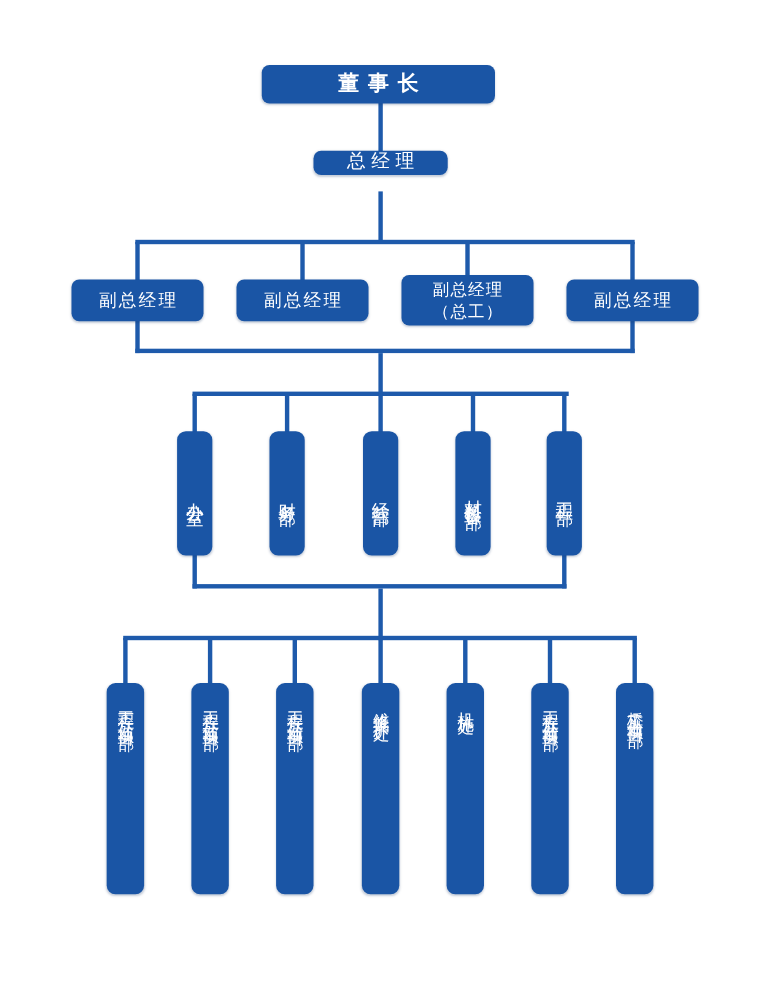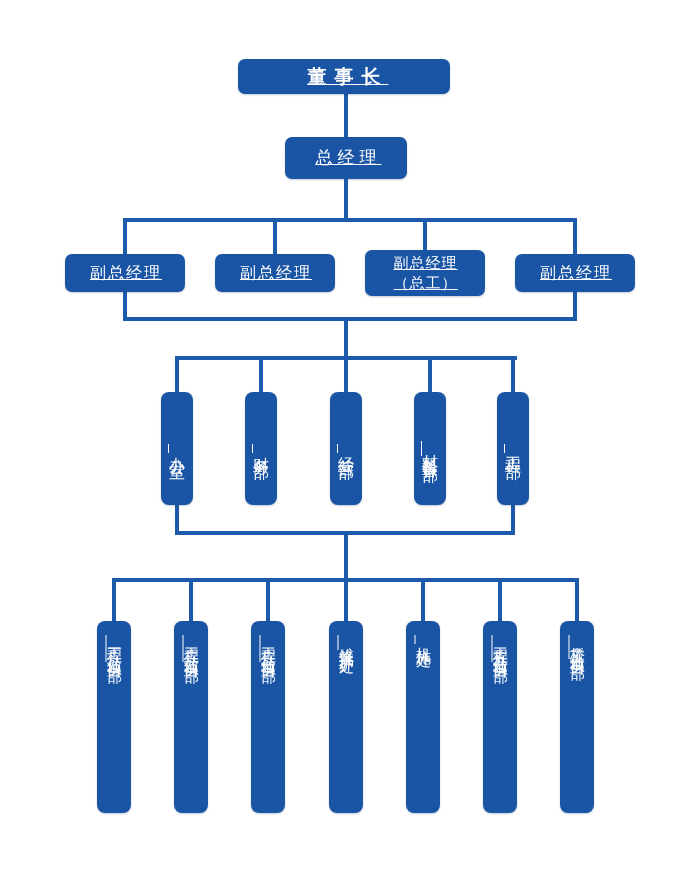--- a/index.html
+++ b/index.html
@@ -24,21 +24,20 @@
     background: var(--box-blue, #1a55a5);
     color: var(--text-white, #ffffff);
     border-radius: 7px;
     display: flex;
     flex-direction: column;
     align-items: center;
     justify-content: center;
     box-shadow: 0 1px 2px rgba(20, 50, 100, 0.25);
     z-index: 2;
     box-sizing: border-box;
-    text-decoration: underline;
   }
   .hnode span {
     white-space: nowrap;
     line-height: 1.25;
   }
   .chairman span {
     font-size: 19px;
     font-weight: bold;
     letter-spacing: 8px;
     text-indent: 8px;
@@ -114,21 +113,21 @@
   <div class="line" style="left:266px;top:580px;width:4px;height:42px"></div>
   <div class="line" style="left:344px;top:580px;width:4px;height:42px"></div>
   <div class="line" style="left:421px;top:580px;width:4px;height:42px"></div>
   <div class="line" style="left:498px;top:580px;width:4px;height:42px"></div>
   <div class="line" style="left:575px;top:580px;width:4px;height:42px"></div>
 
   <div class="node hnode chairman" style="left:238px;top:59px;width:212px;height:35px">
     <span>董事长</span>
   </div>
 
-  <div class="node hnode gm" style="left:285px;top:137px;width:122px;height:42px">
+  <div class="node hnode gm" style="left:285px;top:137px;width:122px;height:22px">
     <span>总经理</span>
   </div>
 
   <div class="node hnode deputy" style="left:65px;top:254px;width:120px;height:38px">
     <span>副总经理</span>
   </div>
   <div class="node hnode deputy" style="left:215px;top:254px;width:120px;height:38px">
     <span>副总经理</span>
   </div>
   <div class="node hnode deputy two-line" style="left:365px;top:250px;width:120px;height:46px">

